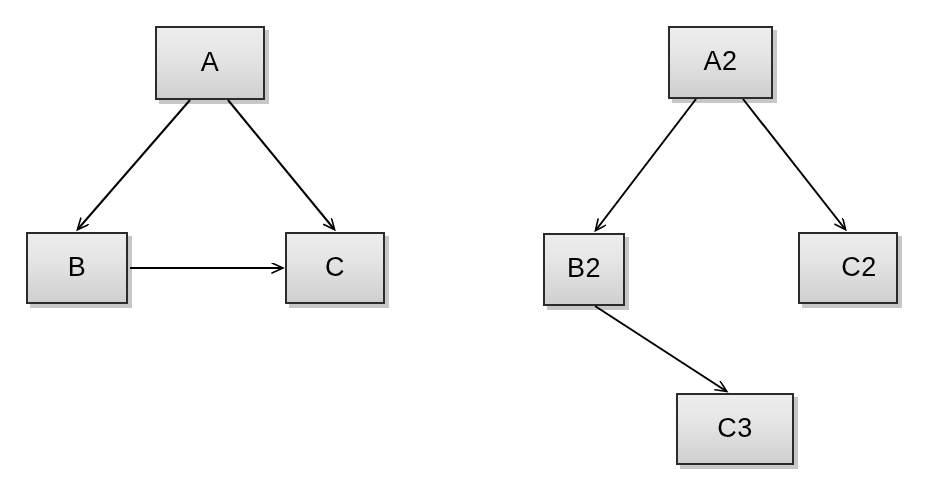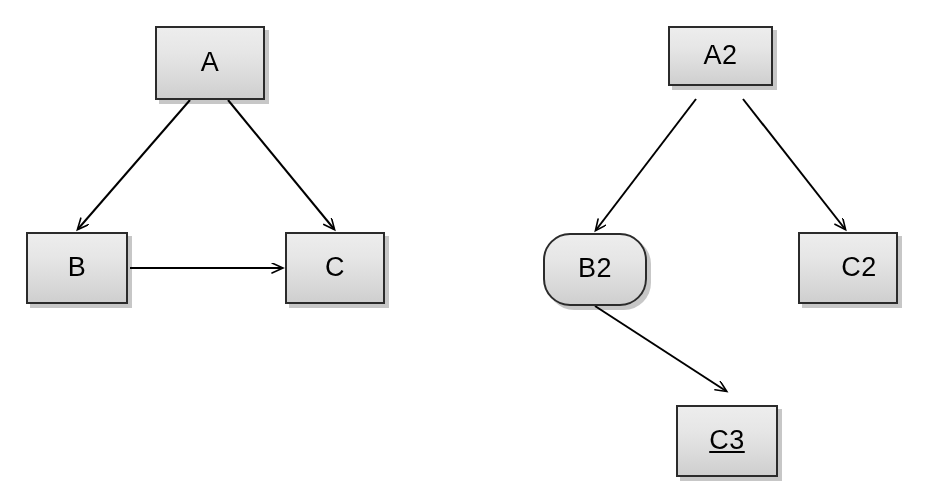--- a/index.html
+++ b/index.html
@@ -75,27 +75,27 @@
         <span class="node-label">A</span>
       </div>
       <div class="node" style="left: 26px; top: 232px; width: 102px; height: 72px;">
         <span class="node-label">B</span>
       </div>
       <div class="node" style="left: 285px; top: 232px; width: 100px; height: 72px;">
         <span class="node-label">C</span>
       </div>
     </div>
   <div id="nodes-right">
-      <div class="node" style="left: 668px; top: 26px; width: 105px; height: 60px;">
+      <div class="node" style="left: 668px; top: 26px; width: 105px; height: 73px;">
         <span class="node-label">A2</span>
       </div>
-      <div class="node" style="left: 543px; top: 233px; width: 104px; height: 73px; border-radius: 27px;">
+      <div class="node" style="left: 543px; top: 233px; width: 82px; height: 73px;">
         <span class="node-label">B2</span>
       </div>
       <div class="node" style="left: 798px; top: 232px; width: 100px; height: 72px; padding-left: 22px;">
         <span class="node-label">C2</span>
       </div>
-      <div class="node" style="left: 676px; top: 405px; width: 102px; height: 72px; text-decoration: underline;">
+      <div class="node" style="left: 676px; top: 393px; width: 118px; height: 72px;">
         <span class="node-label">C3</span>
       </div>
     </div>
 
 </div>
 
 </body></html>

